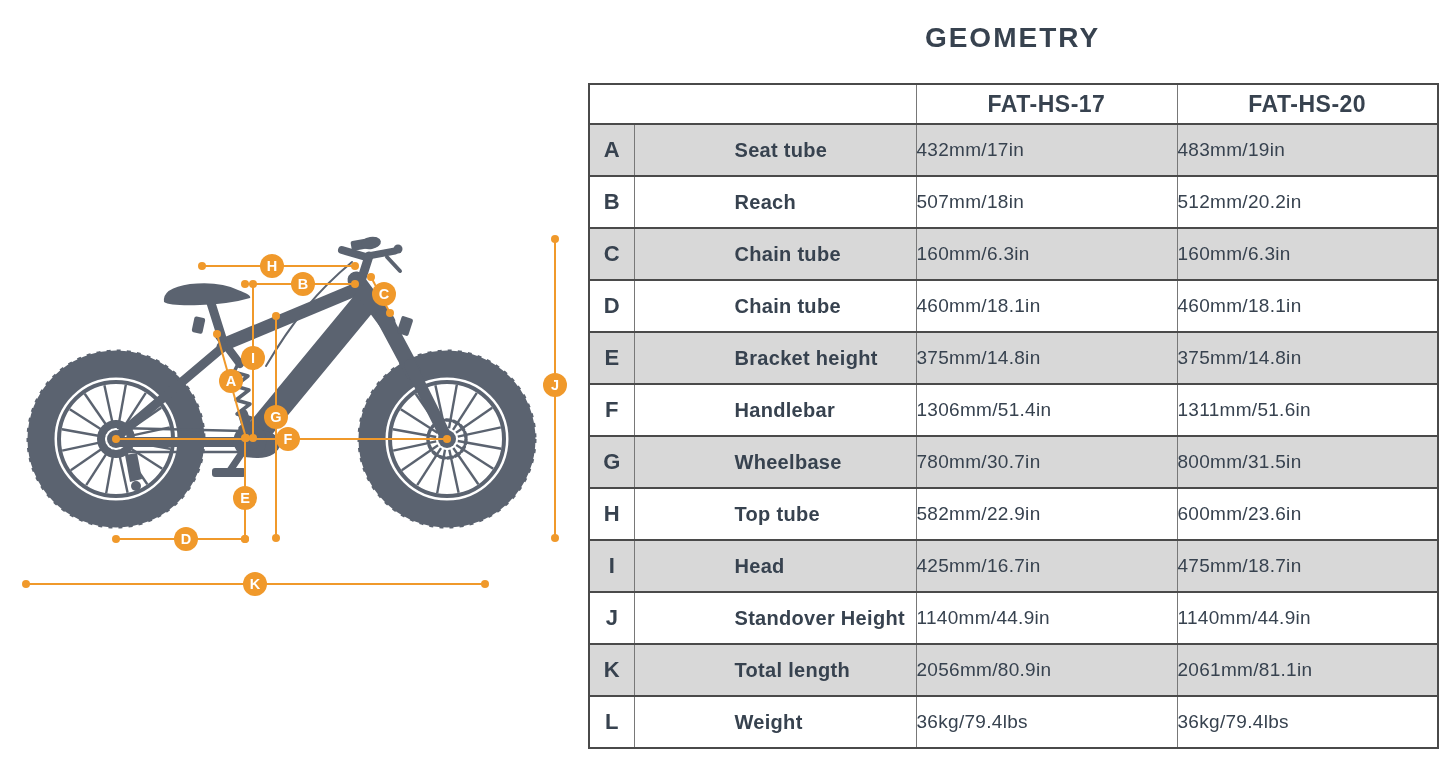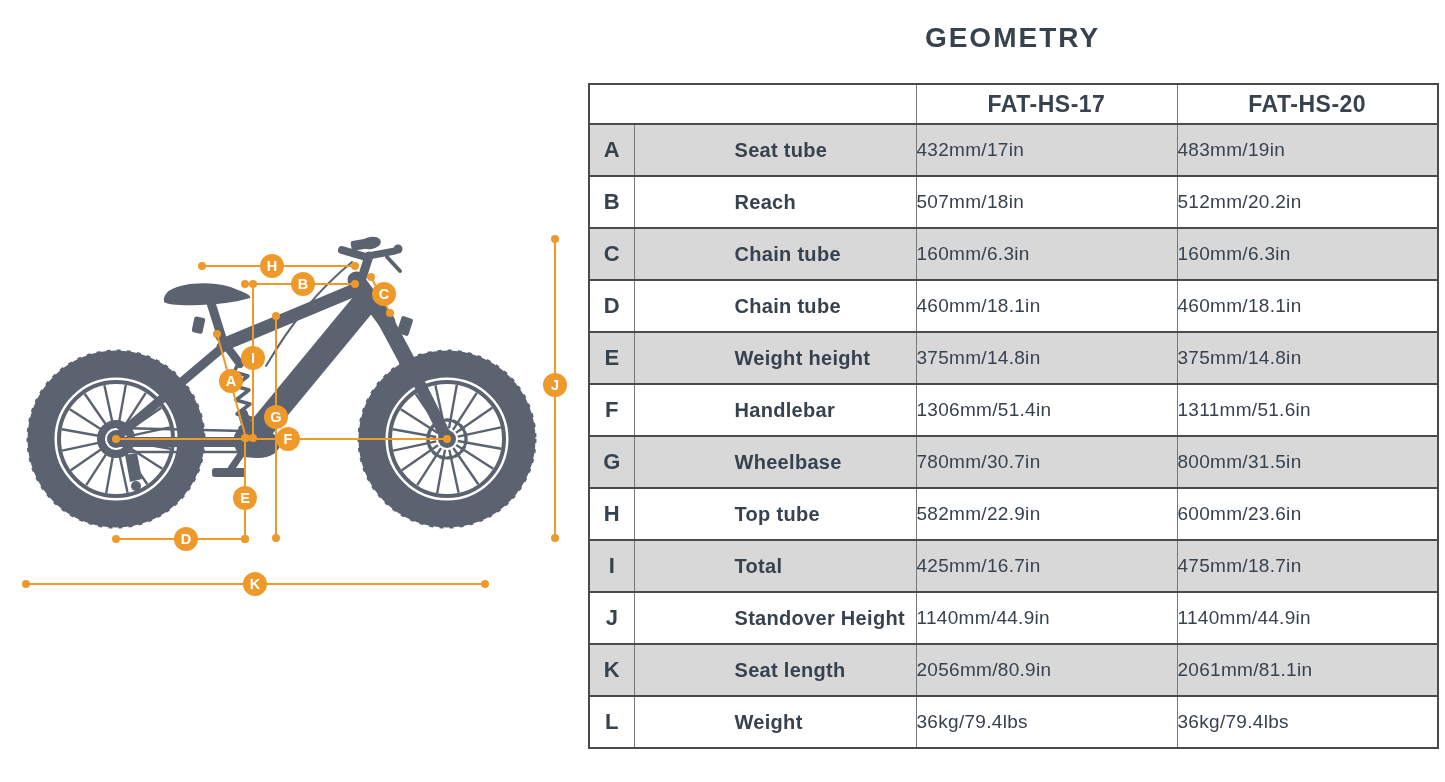--- a/index.html
+++ b/index.html
@@ -272,21 +272,21 @@
           <td class="value">160mm/6.3in</td>
         </tr>
         <tr>
           <td class="letter">D</td>
           <td class="label">Chain tube</td>
           <td class="value">460mm/18.1in</td>
           <td class="value">460mm/18.1in</td>
         </tr>
         <tr class="shade">
           <td class="letter">E</td>
-          <td class="label">Weight height</td>
+          <td class="label">Bracket height</td>
           <td class="value">375mm/14.8in</td>
           <td class="value">375mm/14.8in</td>
         </tr>
         <tr>
           <td class="letter">F</td>
           <td class="label">Handlebar</td>
           <td class="value">1306mm/51.4in</td>
           <td class="value">1311mm/51.6in</td>
         </tr>
         <tr class="shade">
@@ -296,33 +296,33 @@
           <td class="value">800mm/31.5in</td>
         </tr>
         <tr>
           <td class="letter">H</td>
           <td class="label">Top tube</td>
           <td class="value">582mm/22.9in</td>
           <td class="value">600mm/23.6in</td>
         </tr>
         <tr class="shade">
           <td class="letter">I</td>
-          <td class="label">Total</td>
+          <td class="label">Head</td>
           <td class="value">425mm/16.7in</td>
           <td class="value">475mm/18.7in</td>
         </tr>
         <tr>
           <td class="letter">J</td>
           <td class="label">Standover Height</td>
           <td class="value">1140mm/44.9in</td>
           <td class="value">1140mm/44.9in</td>
         </tr>
         <tr class="shade">
           <td class="letter">K</td>
-          <td class="label">Seat length</td>
+          <td class="label">Total length</td>
           <td class="value">2056mm/80.9in</td>
           <td class="value">2061mm/81.1in</td>
         </tr>
         <tr>
           <td class="letter">L</td>
           <td class="label">Weight</td>
           <td class="value">36kg/79.4lbs</td>
           <td class="value">36kg/79.4lbs</td>
         </tr>
       </tbody>

